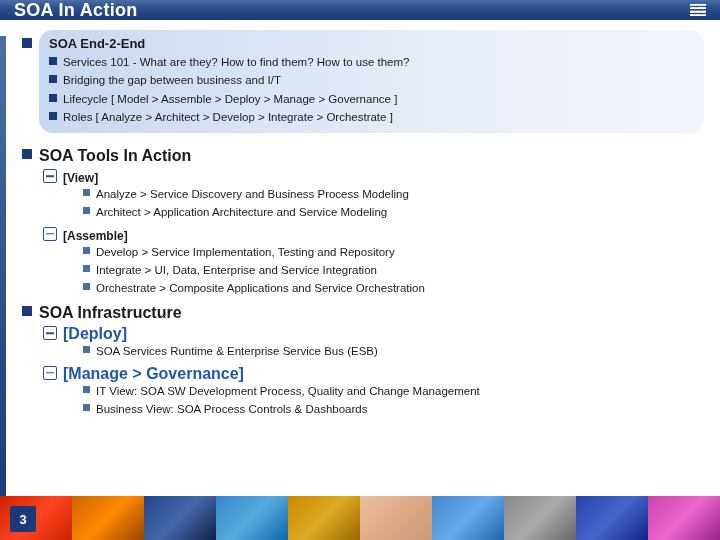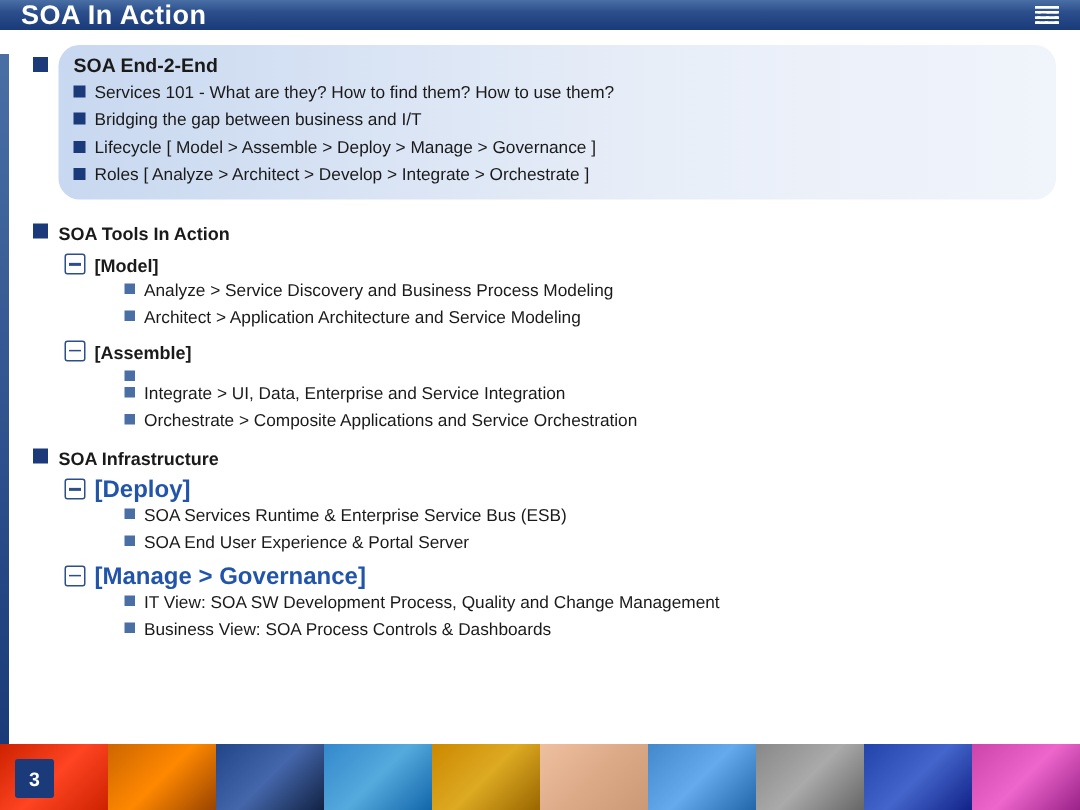--- a/index.html
+++ b/index.html
@@ -143,21 +143,21 @@
       position: absolute;
       width: 8px;
       height: 1.5px;
       background: #2c4f8c;
       top: 50%;
       left: 50%;
       transform: translate(-50%, -50%);
     }
 
     .section-label {
-      font-size: 12px;
+      font-size: 16px;
       font-weight: bold;
       color: #1a1a1a;
     }
 
     .sub-section-label {
       font-size: 12px;
       font-weight: bold;
       color: #1a1a1a;
     }
 
@@ -274,21 +274,21 @@
 
   <div class="row" style="margin-bottom:3px;">
     <div class="bullet-square" style="margin-top:2px;"></div>
     <div style="flex:1;">
       <span class="section-label">SOA Tools In Action</span>
 
       
       <div class="row" style="margin-top:3px; margin-left:4px;">
         <div class="toggle-icon"></div>
         <div style="flex:1;">
-          <span class="sub-section-label">[Model]</span>
+          <span class="sub-section-label">[View]</span>
           <div class="sub-sub-section">
             <div class="list-item">
               <span class="bullet-square-xs"></span>
               <span>Analyze &gt; Service Discovery and Business Process Modeling</span>
             </div>
             <div class="list-item">
               <span class="bullet-square-xs"></span>
               <span>Architect &gt; Application Architecture and Service Modeling</span>
             </div>
           </div>
@@ -296,20 +296,21 @@
       </div>
 
       
       <div class="row" style="margin-top:3px; margin-left:4px;">
         <div class="toggle-icon"></div>
         <div style="flex:1;">
           <span class="sub-section-label">[Assemble]</span>
           <div class="sub-sub-section">
             <div class="list-item">
               <span class="bullet-square-xs"></span>
+              <span>Develop &gt; Service Implementation, Testing and Repository</span>
             </div>
             <div class="list-item">
               <span class="bullet-square-xs"></span>
               <span>Integrate &gt; UI, Data, Enterprise and Service Integration</span>
             </div>
             <div class="list-item">
               <span class="bullet-square-xs"></span>
               <span>Orchestrate &gt; Composite Applications and Service Orchestration</span>
             </div>
           </div>
@@ -326,24 +327,20 @@
 
       
       <div class="row" style="margin-top:3px; margin-left:4px;">
         <div class="toggle-icon"></div>
         <div style="flex:1;">
           <span class="sub-section-label-blue">[Deploy]</span>
           <div class="sub-sub-section">
             <div class="list-item">
               <span class="bullet-square-xs"></span>
               <span>SOA Services Runtime &amp; Enterprise Service Bus (ESB)</span>
-            </div>
-            <div class="list-item">
-              <span class="bullet-square-xs"></span>
-              <span>SOA End User Experience &amp; Portal Server</span>
             </div>
           </div>
         </div>
       </div>
 
       
       <div class="row" style="margin-top:3px; margin-left:4px;">
         <div class="toggle-icon"></div>
         <div style="flex:1;">
           <span class="sub-section-label-blue">[Manage &gt; Governance]</span>

